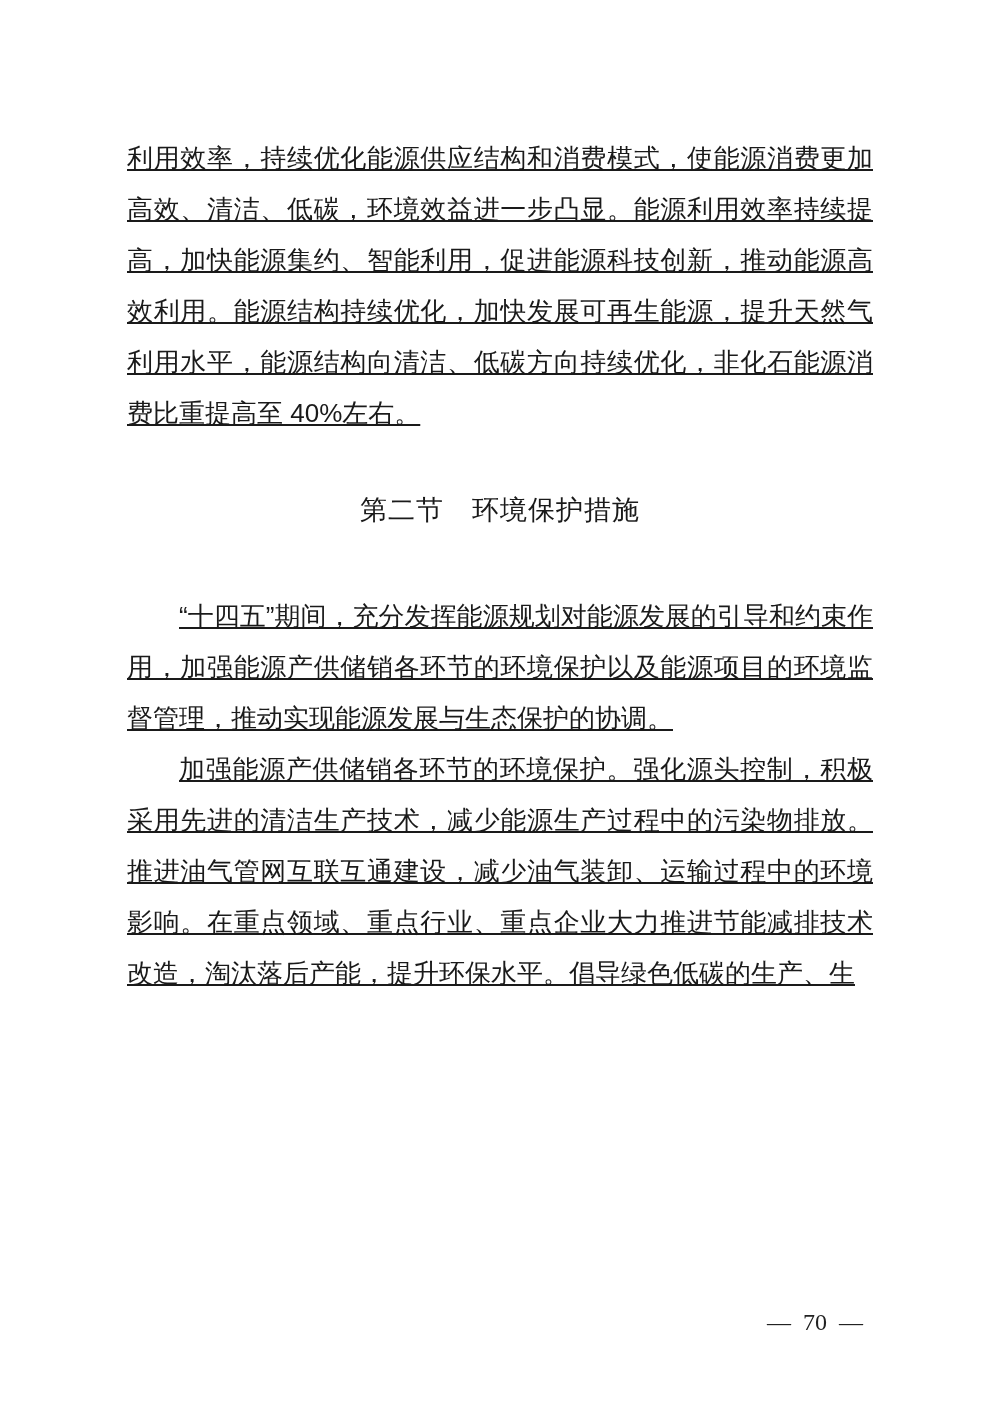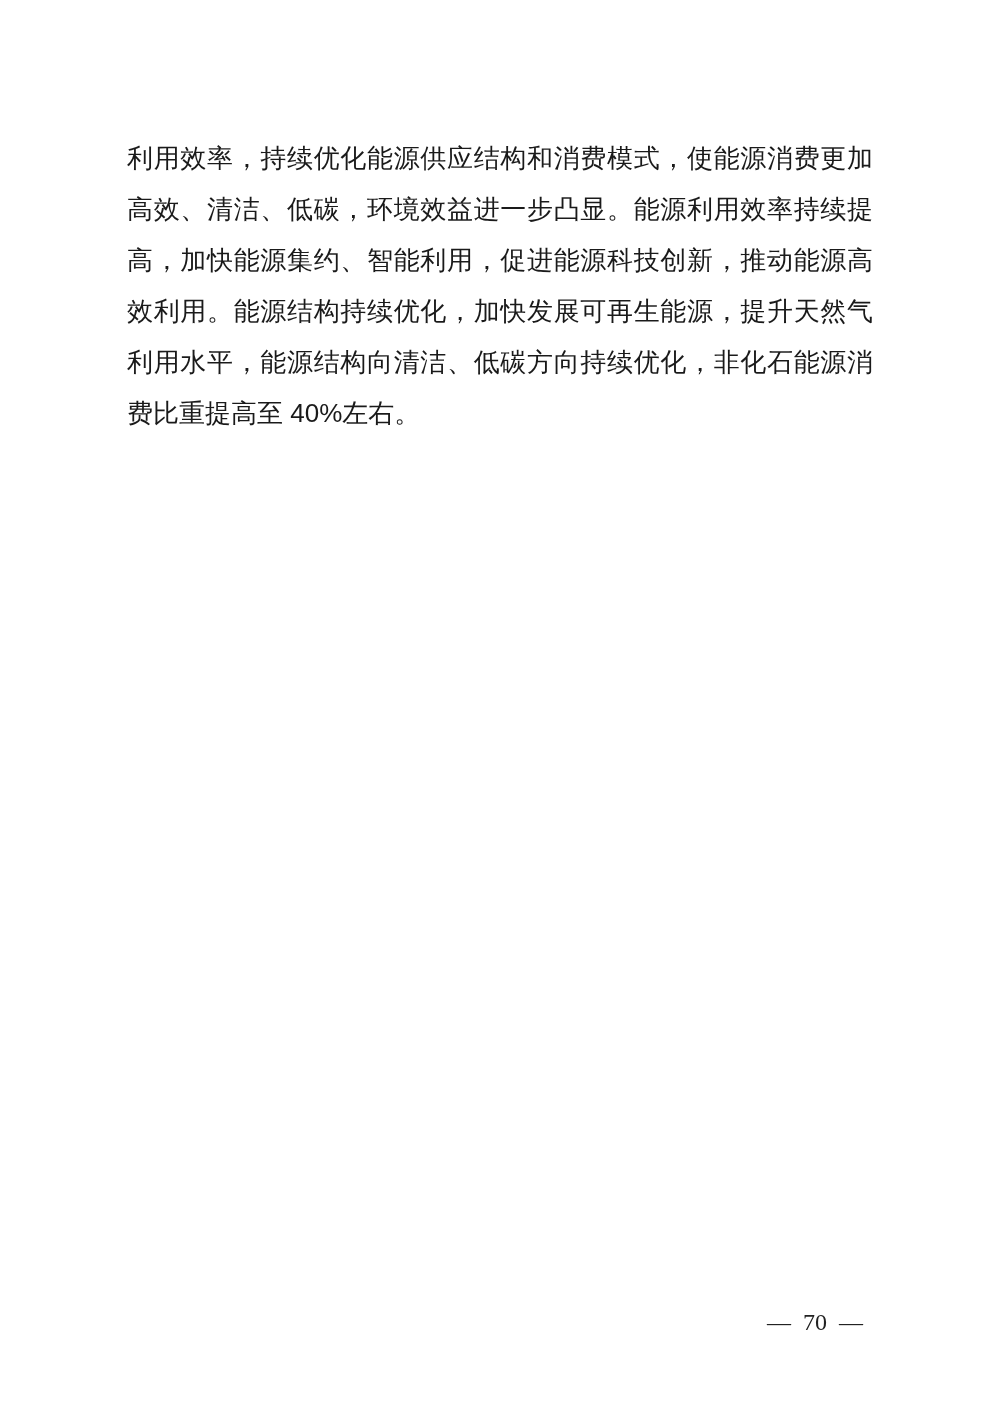--- a/index.html
+++ b/index.html
@@ -18,20 +18,21 @@
     left: 127px;
     top: 133px;
     width: 746px;
   }
   .body-para {
     font-size: 26px;
     line-height: 51px;
     text-align: justify;
     text-justify: inter-ideograph;
     font-weight: 400;
+    text-decoration: underline;
   }
   .para-indent { text-indent: 2em; }
   .section-heading {
     margin-top: 46px;
     margin-bottom: 55px;
     font-size: 27px;
     line-height: 51px;
     font-weight: 400;
     text-align: center;
     letter-spacing: 1px;
@@ -49,23 +50,26 @@
     color: #222222;
   }
 </style>
 </head>
 <body>
 
 <div class="page">
   <div class="content">
     <p class="body-para">利用效率，持续优化能源供应结构和消费模式，使能源消费更加高效、清洁、低碳，环境效益进一步凸显。能源利用效率持续提高，加快能源集约、智能利用，促进能源科技创新，推动能源高效利用。能源结构持续优化，加快发展可再生能源，提升天然气利用水平，能源结构向清洁、低碳方向持续优化，非化石能源消费比重提高至 40%左右。</p>
 
+    <h2 class="section-heading">第二节　环境保护措施</h2>
+
+    <p class="body-para para-indent">“十四五”期间，充分发挥能源规划对能源发展的引导和约束作用，加强能源产供储销各环节的环境保护以及能源项目的环境监督管理，推动实现能源发展与生态保护的协调。</p>
 
 
-
+    <p class="body-para para-indent">加强能源产供储销各环节的环境保护。强化源头控制，积极采用先进的清洁生产技术，减少能源生产过程中的污染物排放。推进油气管网互联互通建设，减少油气装卸、运输过程中的环境影响。在重点领域、重点行业、重点企业大力推进节能减排技术改造，淘汰落后产能，提升环保水平。倡导绿色低碳的生产、生</p>
   </div>
 
   <div class="footer">
     <span>—</span>
     <span>70</span>
     <span>—</span>
   </div>
 </div>
 
 </body></html>

